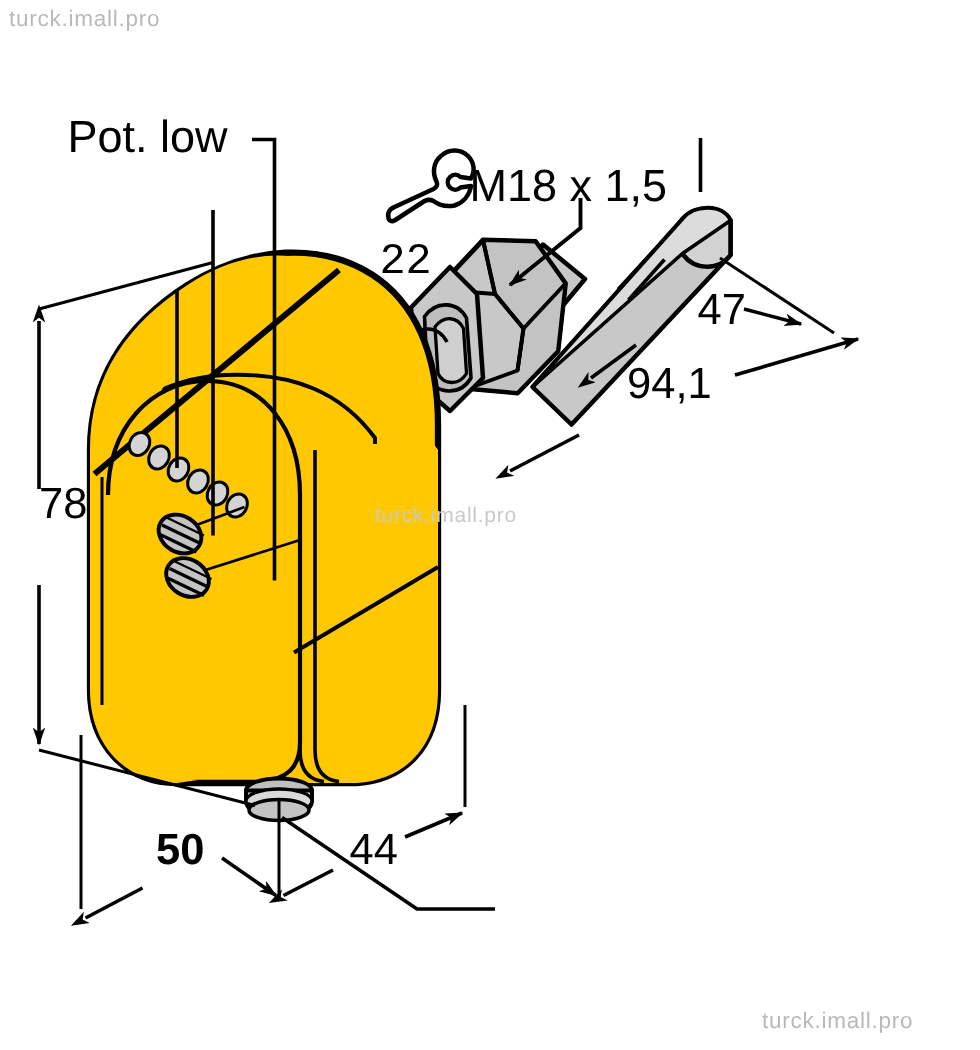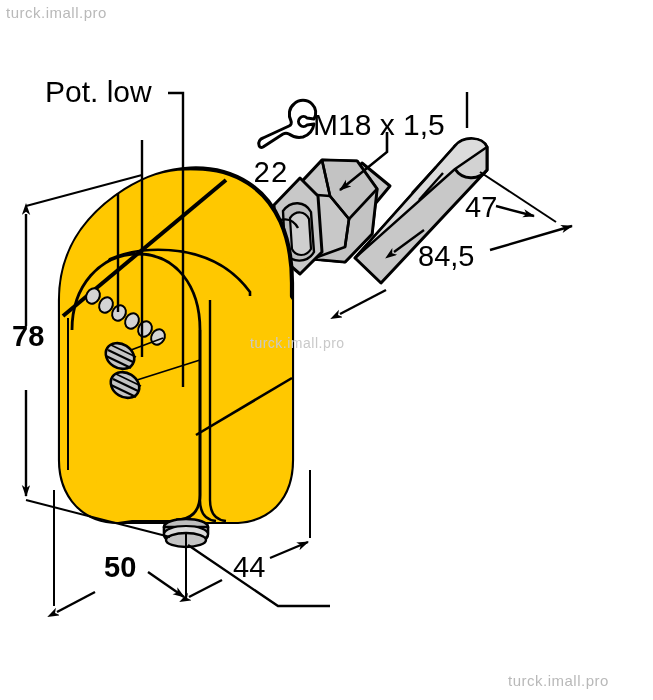--- a/index.html
+++ b/index.html
@@ -234,23 +234,23 @@
                L263,147
                C261,148 259,147 259,145 Z" fill="none" stroke="#000" stroke-width="3" stroke-linejoin="round"></path>
     </g>
   </svg>
 
   <div class="lbl lbl-big" style="left:45px;  top:77px;">Pot. low</div>
 
   <div class="lbl lbl-dim" style="left:253px; top:160px;font-family:Liberation Mono, monospace;">22</div>
   <div class="lbl lbl-big" style="left:313px; top:110px;">M18 x 1,5</div>
 
-  <div class="lbl lbl-dim" style="left:12px;   top:322px;font-weight:bold;">78</div>
+  <div class="lbl lbl-dim" style="left:26px;   top:322px;">78</div>
   <div class="lbl lbl-dim" style="left:104px; top:553px;font-weight:bold;">50</div>
   <div class="lbl lbl-dim" style="left:233px; top:553px;text-align:right;">44</div>
   <div class="lbl lbl-dim" style="left:465px; top:193px;">47</div>
-  <div class="lbl lbl-dim" style="left:418px; top:242px;">84,5</div>
+  <div class="lbl lbl-dim" style="left:418px; top:242px;">94,1</div>
 
   <div class="wm wm-tl">turck.imall.pro</div>
   <div class="wm wm-mid">turck.imall.pro</div>
   <div class="wm wm-br">turck.imall.pro</div>
 
 </div>
 
 </body></html>

